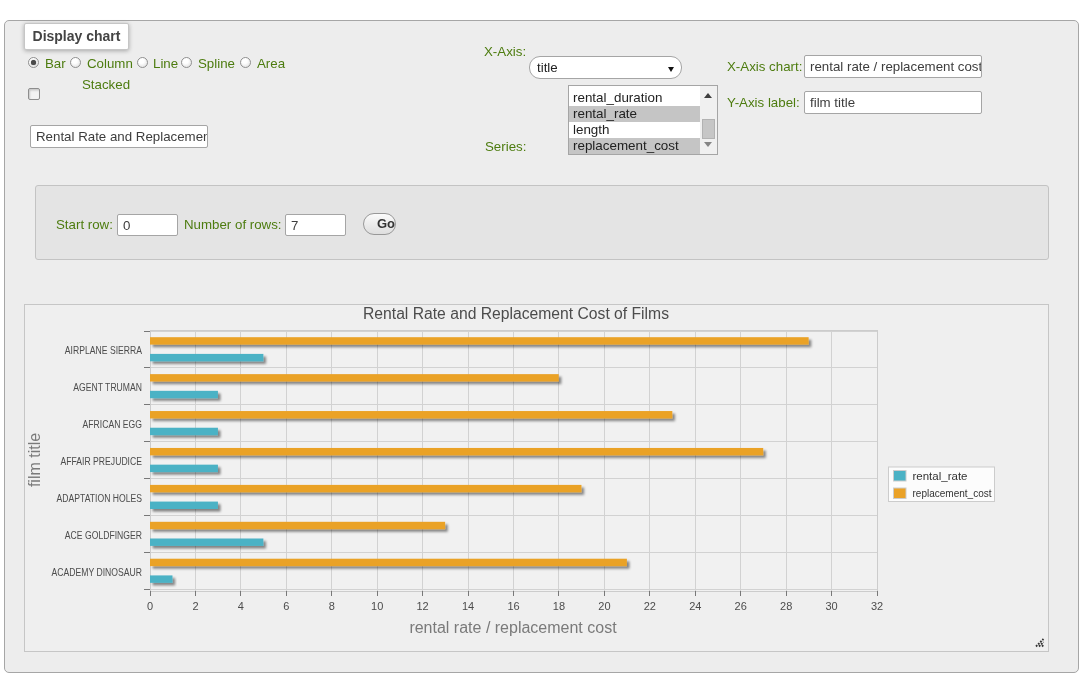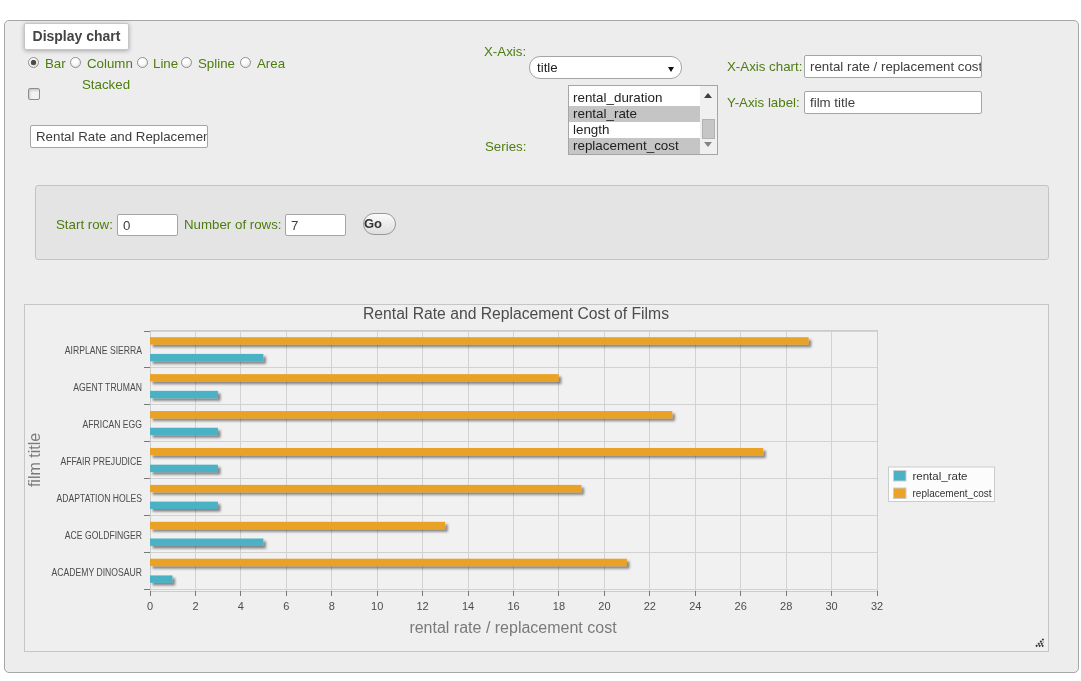--- a/index.html
+++ b/index.html
@@ -51,21 +51,21 @@
   .sbarrow.dn { bottom:7px; border-top:5px solid #858585; }
   #sbthumb { position:absolute; left:2px; top:33px; width:12.5px; height:20px; background:#c6c6c6; border:1px solid #b2b2b2; }
   #midbox {
     left:35px; top:185px; width:1014px; height:75px;
     background:#e4e4e4; border:1px solid #c3c3c3; border-radius:3px;
   }
   #gobtn {
     left:363px; top:213px; width:33px; height:22px;
     background:linear-gradient(#fbfbfb,#dedede); border:1px solid #989898;
     border-radius:11px; font-size:13px; font-weight:bold; color:#333;
-    text-align:left; line-height:20px;
+    text-align:right; line-height:20px;
   }
   #chartbox {
     left:24px; top:304px; width:1025px; height:348px;
     background:#efefef; border:1px solid #c6c6c6;
   }
 </style>
 </head>
 <body>
 <div id="page">
   <div class="abs" id="fieldset"></div>

